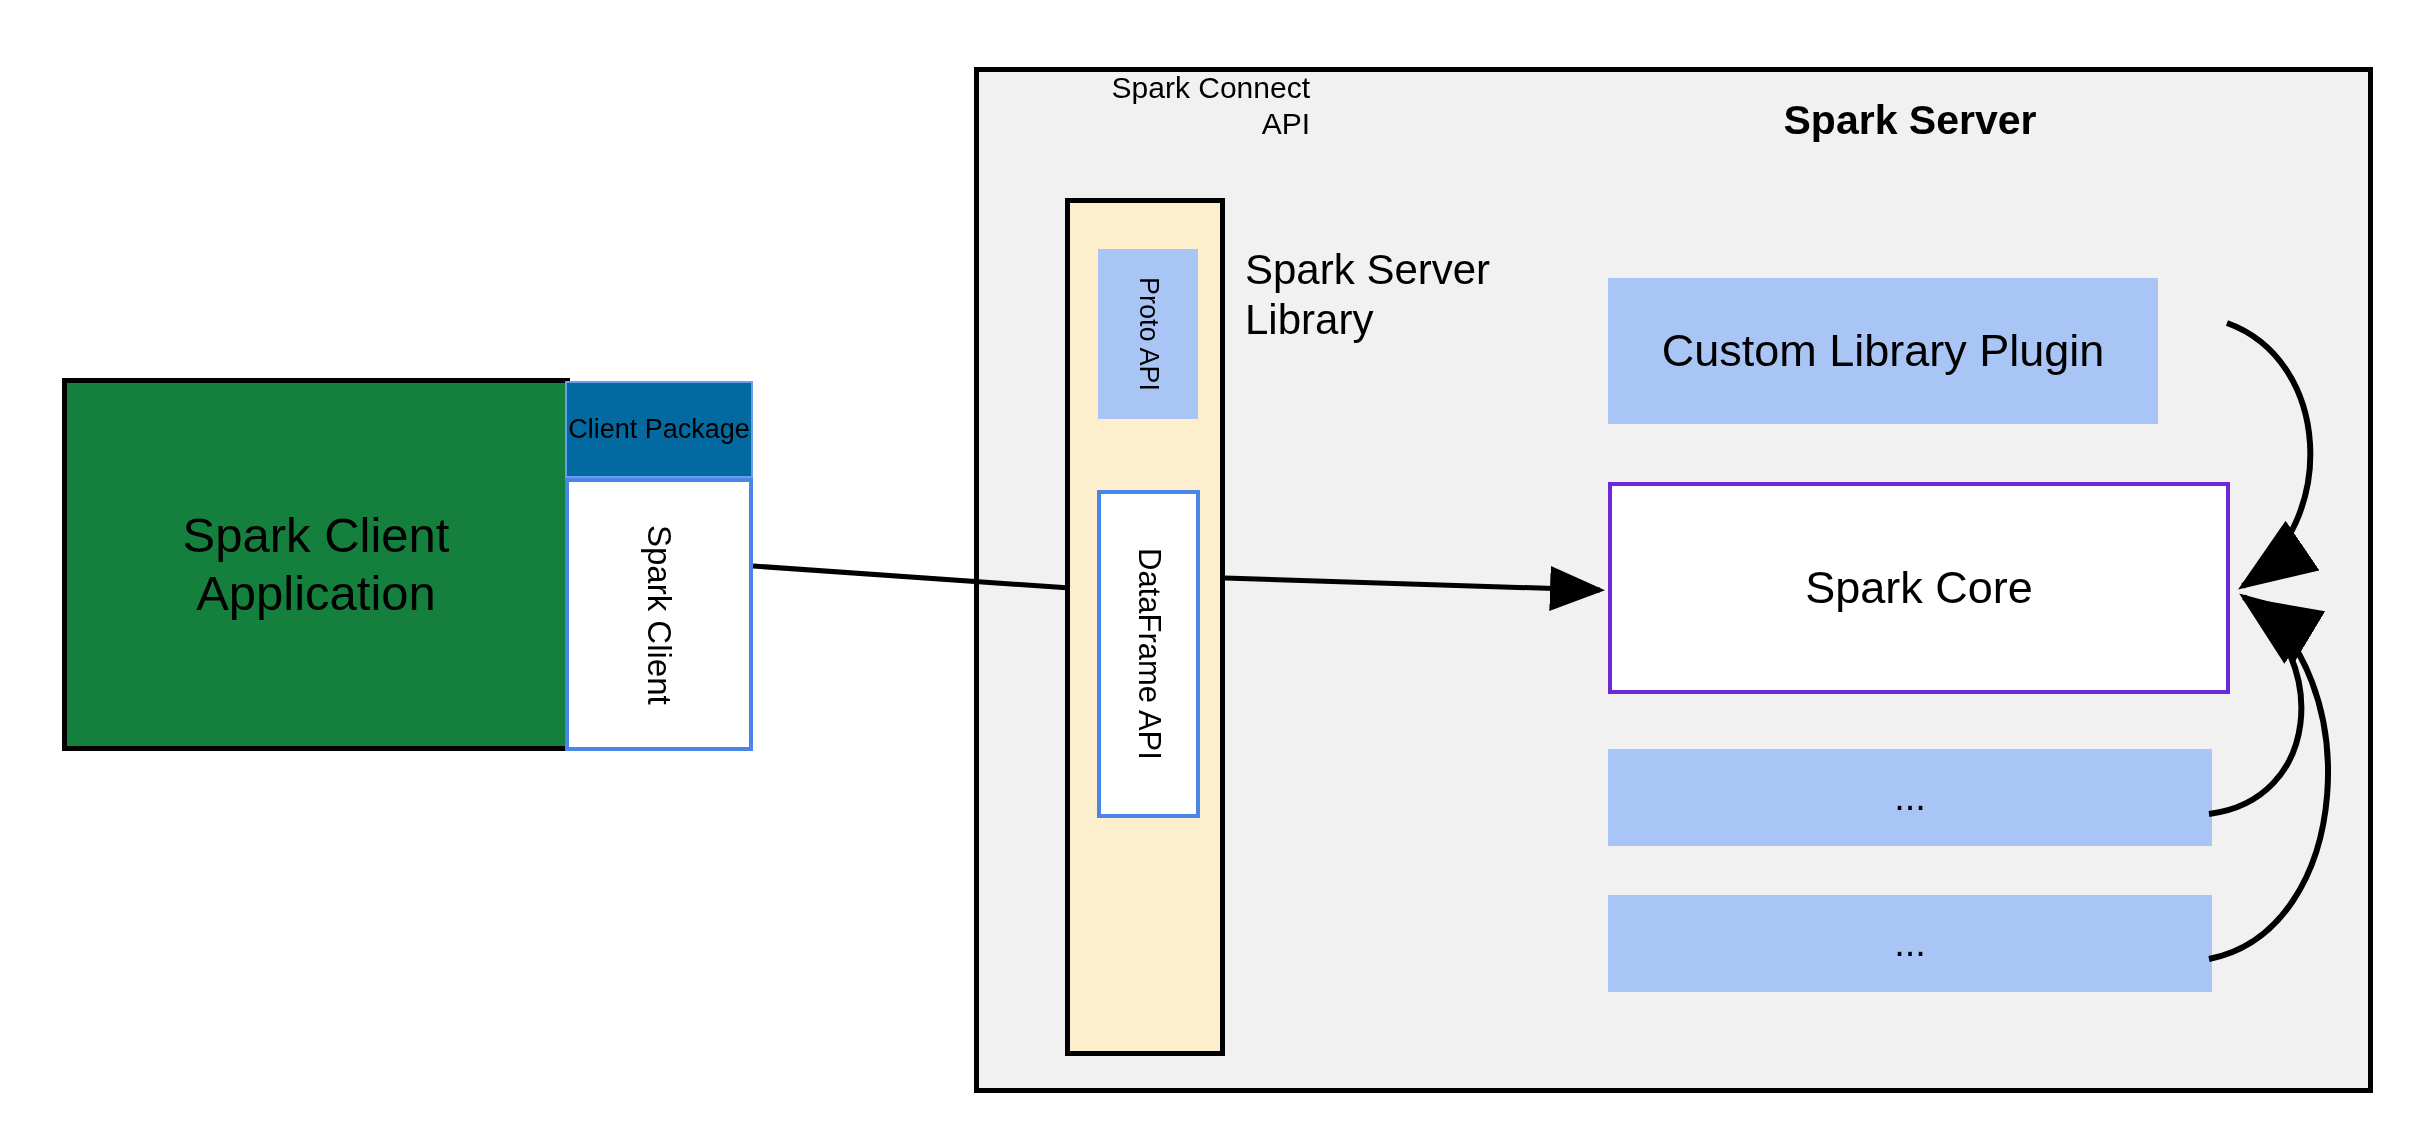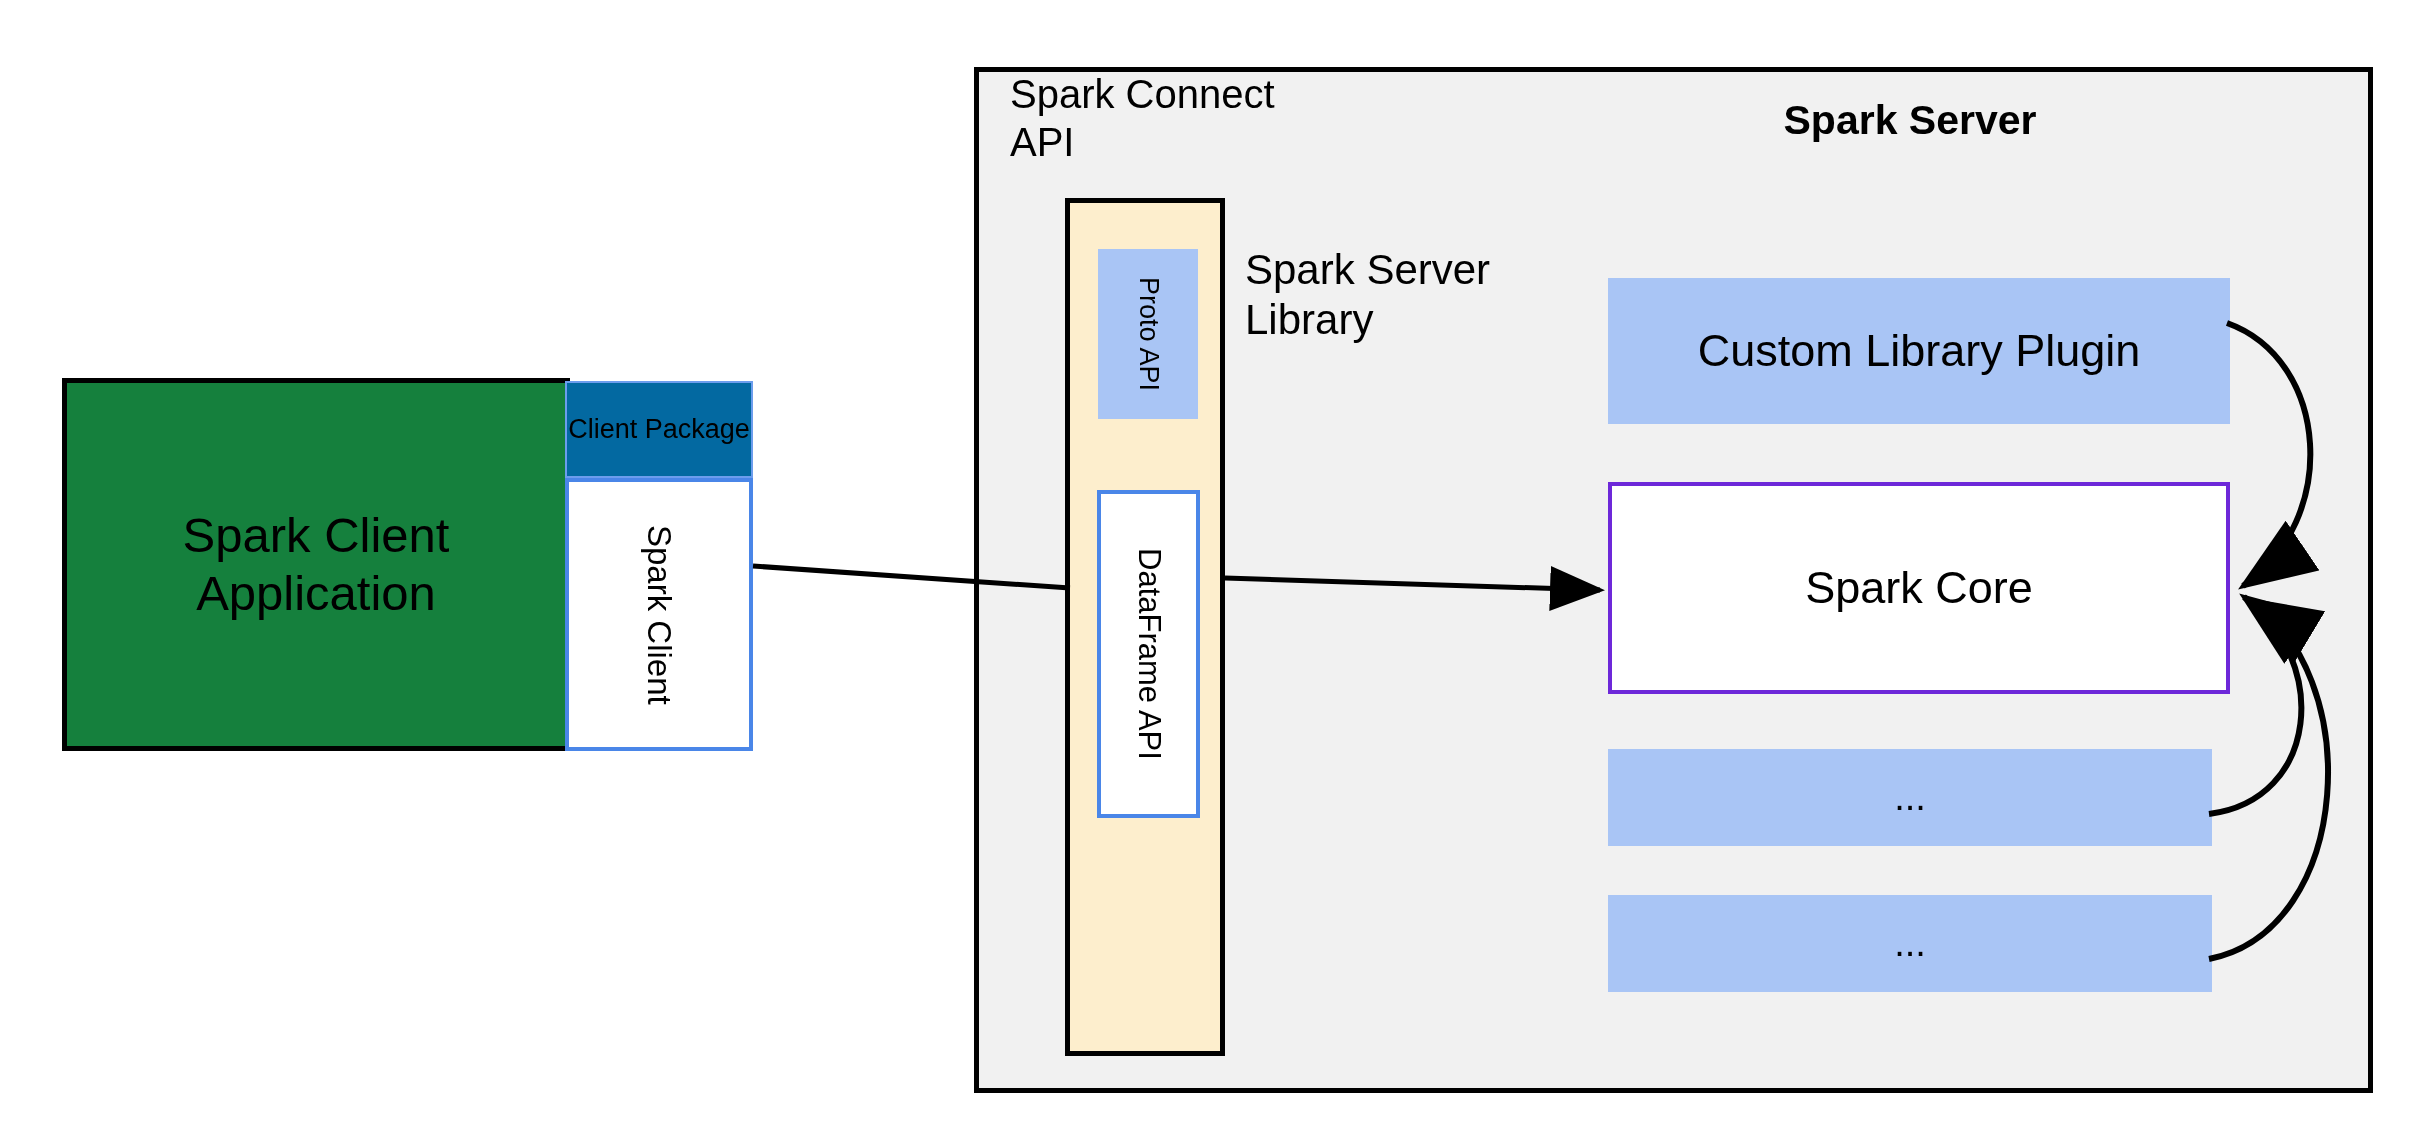--- a/index.html
+++ b/index.html
@@ -75,22 +75,22 @@
     width: 1399px;
     height: 1026px;
     background: #f1f1f1;
     border: 5px solid #000000;
     box-sizing: border-box;
   }
   #spark-connect-api-label {
     left: 1010px;
     top: 70px;
     width: 300px;
-    font-size: 40px;
-    text-align: left;
+    font-size: 30px;
+    text-align: right;
   }
   #spark-server-title {
     left: 1700px;
     top: 96px;
     width: 420px;
     font-size: 41px;
     font-weight: bold;
     text-align: center;
   }
   #spark-server-library-label {
@@ -123,21 +123,21 @@
     height: 328px;
     background: #ffffff;
     border: 4px solid #4a86e8;
     font-size: 31px;
   }
 
   
   #custom-library-plugin-box {
     left: 1608px;
     top: 278px;
-    width: 622px;
+    width: 550px;
     height: 146px;
     background: #a9c5f5;
     font-size: 45px;
   }
   #spark-core-box {
     left: 1608px;
     top: 482px;
     width: 622px;
     height: 212px;
     background: #ffffff;

